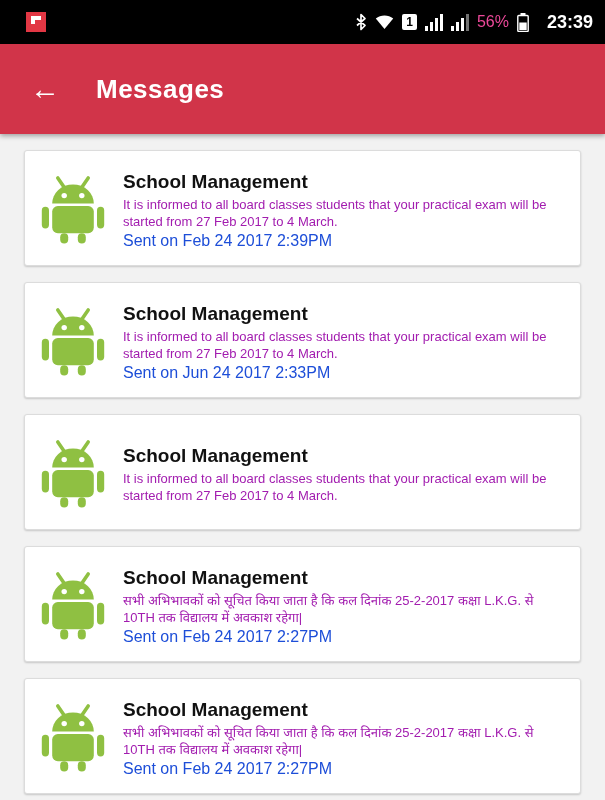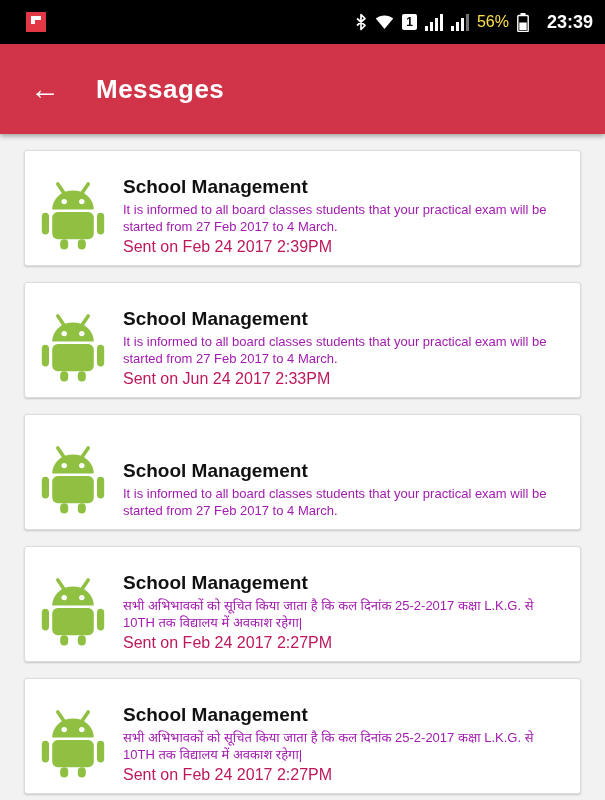--- a/index.html
+++ b/index.html
@@ -22,21 +22,21 @@
   }
   .status-left { display: flex; align-items: center; margin-left: 14px; }
   .status-right { margin-left: auto; display: flex; align-items: center; gap: 8px; }
   .status-right svg { display: block; }
   .sim-badge {
     background: #fff; color: #000;
     font-size: 12px; font-weight: bold;
     border-radius: 2px;
     padding: 1px 4px; line-height: 14px;
   }
-  .pct { color: #fde047; font-size: 16px; }
+  .pct { color: #ec4899; font-size: 16px; }
   .clock { color: #fff; font-size: 18px; font-weight: bold; margin-left: 10px; }
 
   
   .app-bar {
     height: 90px; background: #d13449;
     display: flex; align-items: center;
     padding: 0 26px;
     box-shadow: 0 2px 5px rgba(0,0,0,0.35);
     flex: 0 0 auto;
     position: relative; z-index: 2;
@@ -55,31 +55,31 @@
   .message-list {
     flex: 1 1 auto;
     padding: 16px 24px 6px;
     overflow: hidden;
   }
   .card {
     background: #fff;
     border: 1px solid #dcdcdc;
     border-radius: 3px;
     box-shadow: 0 1px 2px rgba(0,0,0,0.18);
-    display: flex; align-items: flex-end;
+    display: flex; align-items: center;
     padding: 8px 12px 9px 8px;
     margin-bottom: 16px;
     min-height: 116px;
     cursor: pointer;
   }
   .card .droid { flex: 0 0 auto; margin-right: 10px; }
   .card-text { flex: 1 1 auto; padding-top: 6px; }
   .sender { font-size: 19px; font-weight: bold; color: #111; margin-bottom: 4px; }
   .body-text { font-size: 13px; color: #a21caf; line-height: 1.3; }
-  .sent { font-size: 16px; color: #be185d; margin-top: 2px; }
+  .sent { font-size: 16px; color: #1d4ed8; margin-top: 2px; }
 </style>
 </head>
 <body>
 
 <div class="screen">
 
   <div class="status-bar">
     <span class="status-left">
       <svg width="20" height="20" viewBox="0 0 20 20">
         <rect width="20" height="20" fill="#e23744"></rect>

